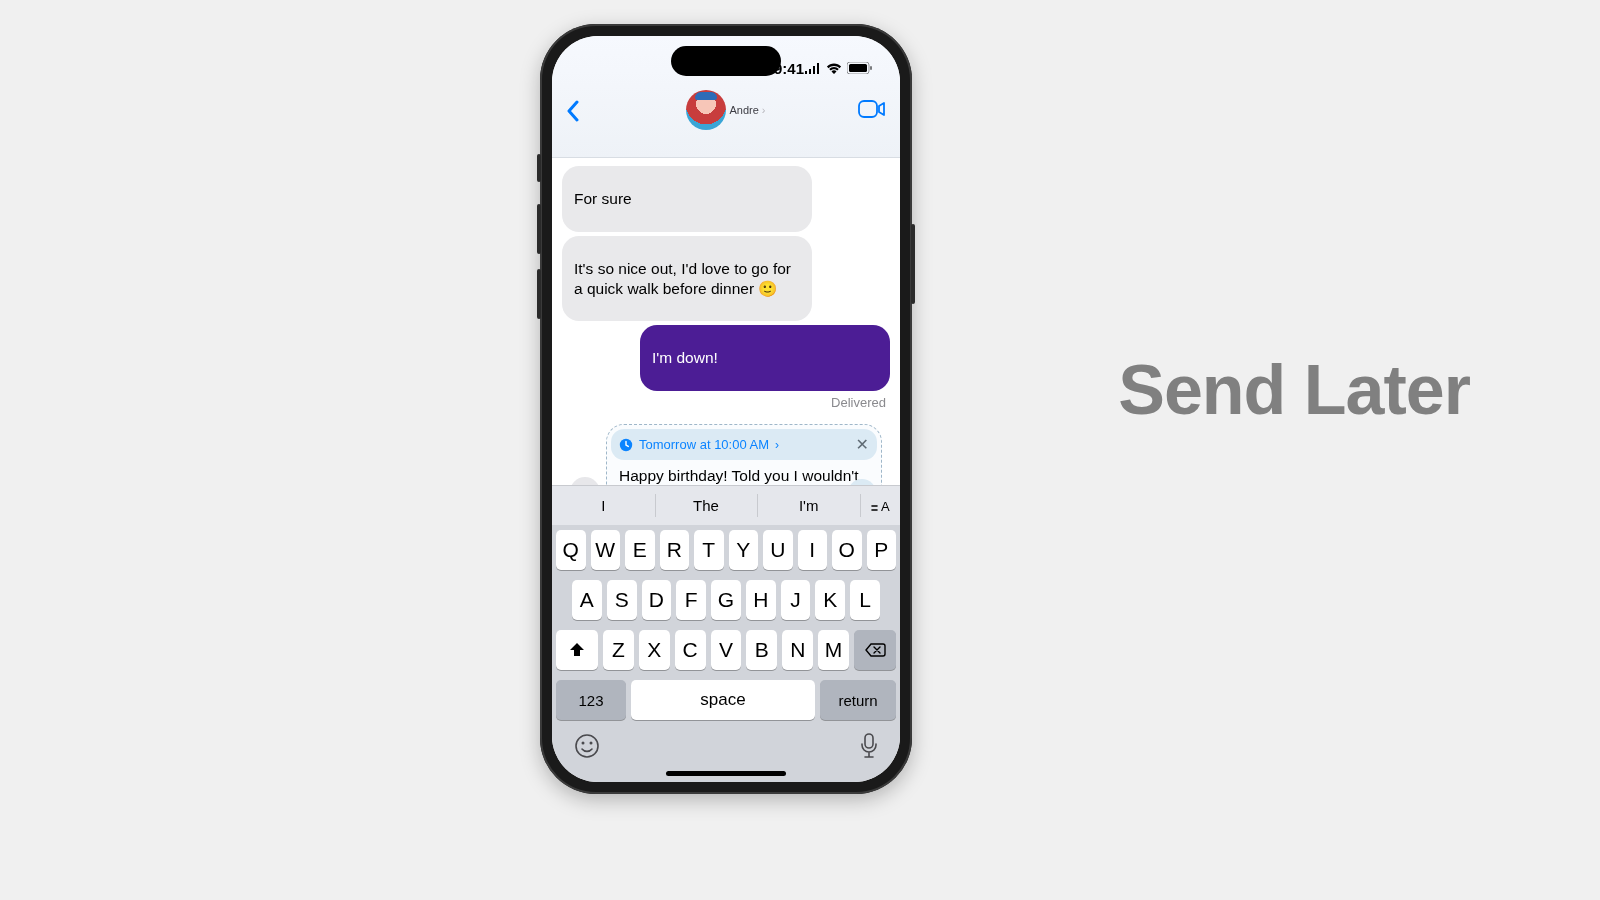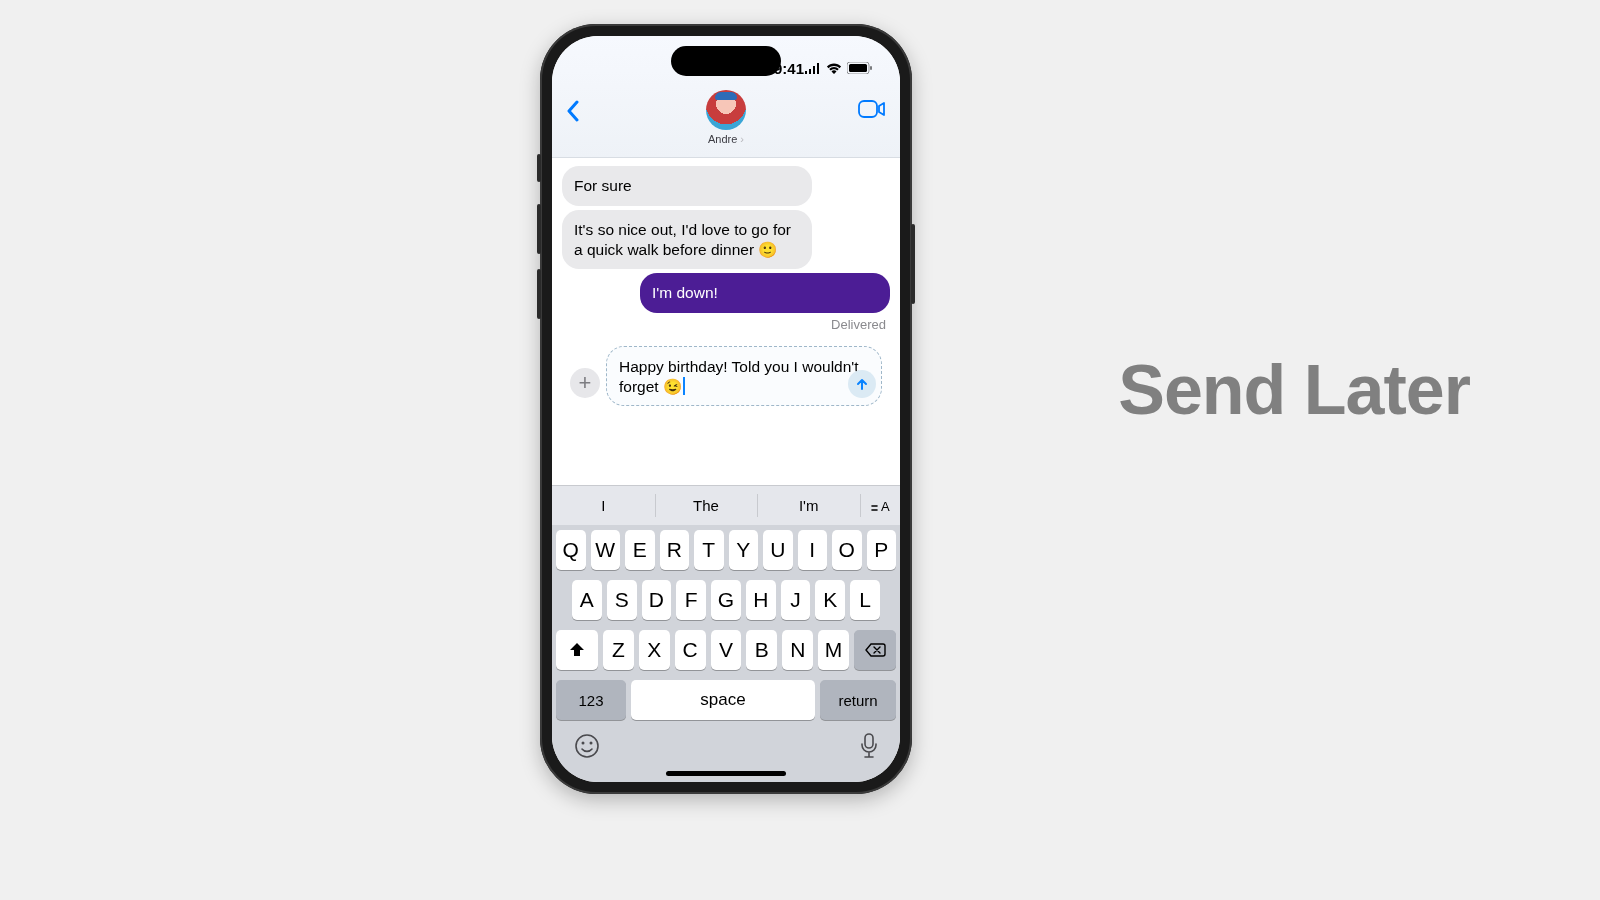--- a/index.html
+++ b/index.html
@@ -70,21 +70,21 @@
     border-bottom: 0.5px solid #d8dde3;
   }
   .back-chevron {
     color: #007aff;
     font-size: 26px;
     font-weight: 500;
     padding-top: 8px;
     width: 40px;
   }
   .contact-col {
-    display:flex; flex-direction:column; align-items:center; gap:3px;
+    display:flex; flex-direction:row; align-items:center; gap:3px;
   }
   .avatar {
     width: 40px; height:40px; border-radius:50%;
     background: radial-gradient(circle at 50% 35%, #f7c6b8 0 30%, #c83d3d 30% 62%, #3aa5d6 62% 100%);
     position:relative; overflow:hidden;
   }
   .avatar::before{
     content:""; position:absolute; top:2px; left:9px; width:22px; height:8px;
     background:#2d6cb8; border-radius:10px 10px 4px 4px;
   }
@@ -94,21 +94,21 @@
     color:#007aff; padding-top:10px; width:40px; text-align:right;
   }
   .messages {
     flex: 1;
     background:#fff;
     padding: 8px 10px 4px;
     overflow: hidden;
   }
   .bubble {
     max-width: 250px;
-    padding: 10px 12px;
+    padding: 23px 12px;
     border-radius: 17px;
     font-size: 15.5px;
     line-height: 1.28;
     margin-bottom: 4px;
     word-wrap: break-word;
   }
   .bubble.in { background:#e9e9eb; color:#000; }
   .bubble.out { background:#4c1d95; color:#fff; margin-left:auto; }
   .bubble.out.tail { border-bottom-right-radius: 6px; }
   .delivered {
@@ -260,20 +260,29 @@
       <div class="bubble in">For sure</div>
       <div class="bubble in">It's so nice out, I'd love to go for a quick walk before dinner 🙂</div>
       <div class="bubble out">I'm down!</div>
       <div class="delivered">Delivered</div>
 
       <div class="compose-row">
         <div class="plus-btn">
           <span>+</span>
         </div>
         <div class="scheduled-box">
+          <div class="sched-pill">
+            <svg width="14" height="14" viewBox="0 0 14 14">
+                <circle cx="7" cy="7" r="6.2" fill="#0b84ff"></circle>
+                <path d="M7 3.5V7l2.3 1.4" stroke="#fff" stroke-width="1.4" fill="none" stroke-linecap="round"></path>
+              </svg>
+            <span>Tomorrow at 10:00 AM</span>
+            <span style="font-size:12px;">›</span>
+            <span class="sched-close">✕</span>
+          </div>
           <div class="sched-text">
             <span>Happy birthday! Told you I wouldn't forget 😉</span><span class="cursor"></span>
           </div>
         </div>
         <div class="send-btn">
           <svg width="14" height="14" viewBox="0 0 14 14">
               <path d="M7 12V3M3 7l4-4 4 4" stroke="#0b84ff" stroke-width="2" fill="none" stroke-linecap="round" stroke-linejoin="round"></path>
             </svg>
         </div>
       </div>

